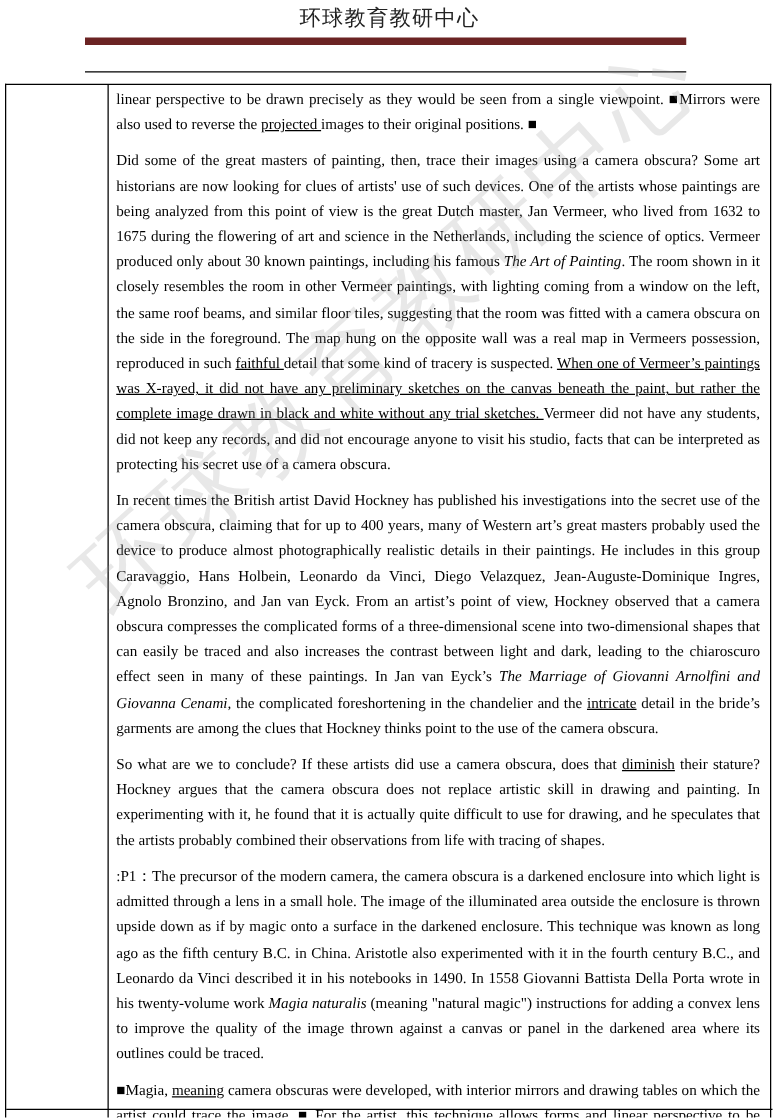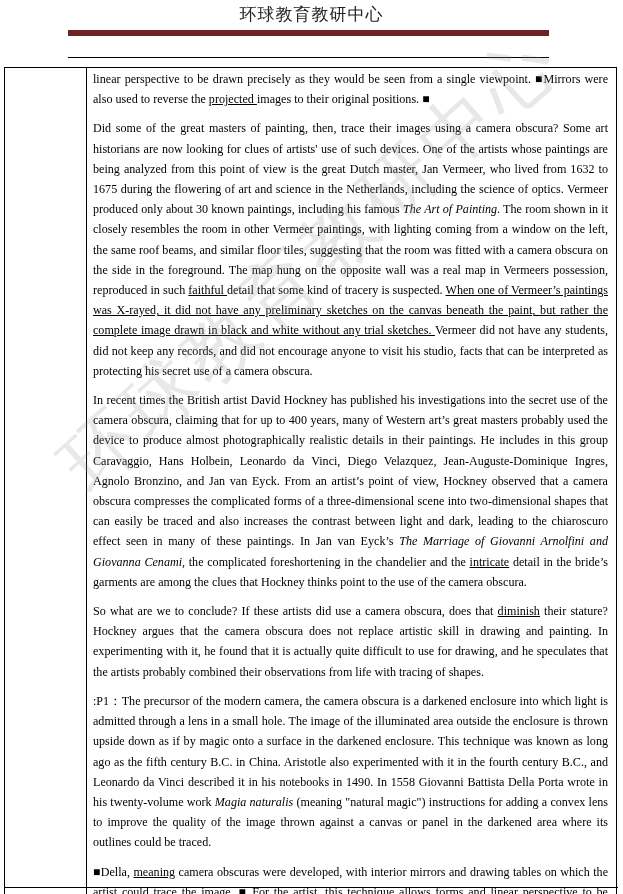--- a/index.html
+++ b/index.html
@@ -34,18 +34,18 @@
     <p class="first"><span>linear perspective to be drawn precisely as they would be seen from a single viewpoint. ■Mirrors were also used to reverse the </span><u>projected </u><span>images to their original positions. ■</span></p>
 
     <p><span>Did some of the great masters of painting, then, trace their images using a camera obscura? Some art historians are now looking for clues of artists' use of such devices. One of the artists whose paintings are being analyzed from this point of view is the great Dutch master, Jan Vermeer, who lived from 1632 to 1675 during the flowering of art and science in the Netherlands, including the science of optics. Vermeer produced only about 30 known paintings, including his famous </span><i>The Art of Painting</i><span>. The room shown in it closely resembles the room in other Vermeer paintings, with lighting coming from a window on the left, the same roof beams, and similar floor tiles, suggesting that the room was fitted with a camera obscura on the side in the foreground. The map hung on the opposite wall was a real map in Vermeers possession, reproduced in such </span><u>faithful </u><span>detail that some kind of tracery is suspected. </span><u>When one of Vermeer’s paintings was X-rayed, it did not have any preliminary sketches on the canvas beneath the paint, but rather the complete image drawn in black and white without any trial sketches. </u><span>Vermeer did not have any students, did not keep any records, and did not encourage anyone to visit his studio, facts that can be interpreted as protecting his secret use of a camera obscura.</span></p>
 
     <p><span>In recent times the British artist David Hockney has published his investigations into the secret use of the camera obscura, claiming that for up to 400 years, many of Western art’s great masters probably used the device to produce almost photographically realistic details in their paintings. He includes in this group Caravaggio, Hans Holbein, Leonardo da Vinci, Diego Velazquez, Jean-Auguste-Dominique Ingres, Agnolo Bronzino, and Jan van Eyck. From an artist’s point of view, Hockney observed that a camera obscura compresses the complicated forms of a three-dimensional scene into two-dimensional shapes that can easily be traced and also increases the contrast between light and dark, leading to the chiaroscuro effect seen in many of these paintings. In Jan van Eyck’s </span><i>The Marriage of Giovanni Arnolfini and Giovanna Cenami,</i><span> the complicated foreshortening in the chandelier and the </span><u>intricate</u><span> detail in the bride’s garments are among the clues that Hockney thinks point to the use of the camera obscura.</span></p>
 
     <p><span>So what are we to conclude? If these artists did use a camera obscura, does that </span><u>diminish</u><span> their stature? Hockney argues that the camera obscura does not replace artistic skill in drawing and painting. In experimenting with it, he found that it is actually quite difficult to use for drawing, and he speculates that the artists probably combined their observations from life with tracing of shapes.</span></p>
 
     <p><span>:P1：The precursor of the modern camera, the camera obscura is a darkened enclosure into which light is admitted through a lens in a small hole. The image of the illuminated area outside the enclosure is thrown upside down as if by magic onto a surface in the darkened enclosure. This technique was known as long ago as the fifth century B.C. in China. Aristotle also experimented with it in the fourth century B.C., and Leonardo da Vinci described it in his notebooks in 1490. In 1558 Giovanni Battista Della Porta wrote in his twenty-volume work </span><i>Magia naturalis</i><span> (meaning "natural magic") instructions for adding a convex lens to improve the quality of the image thrown against a canvas or panel in the darkened area where its outlines could be traced.</span></p>
 
-    <p><span> ■Della, </span><u>meaning</u><span> camera obscuras were developed, with interior mirrors and drawing tables on which the artist could trace the image. ■ For the artist, this technique allows forms and linear perspective to be drawn precisely as they would be seen from a single viewpoint. ■Mirrors were also used to reverse the </span></p>
+    <p><span> ■Magia, </span><u>meaning</u><span> camera obscuras were developed, with interior mirrors and drawing tables on which the artist could trace the image. ■ For the artist, this technique allows forms and linear perspective to be drawn precisely as they would be seen from a single viewpoint. ■Mirrors were also used to reverse the </span></p>
   </div>
   <div class="bottom-line"></div>
 </div>
 
 <div class="watermark">环球教育教研中心</div>
 
 </body></html>

